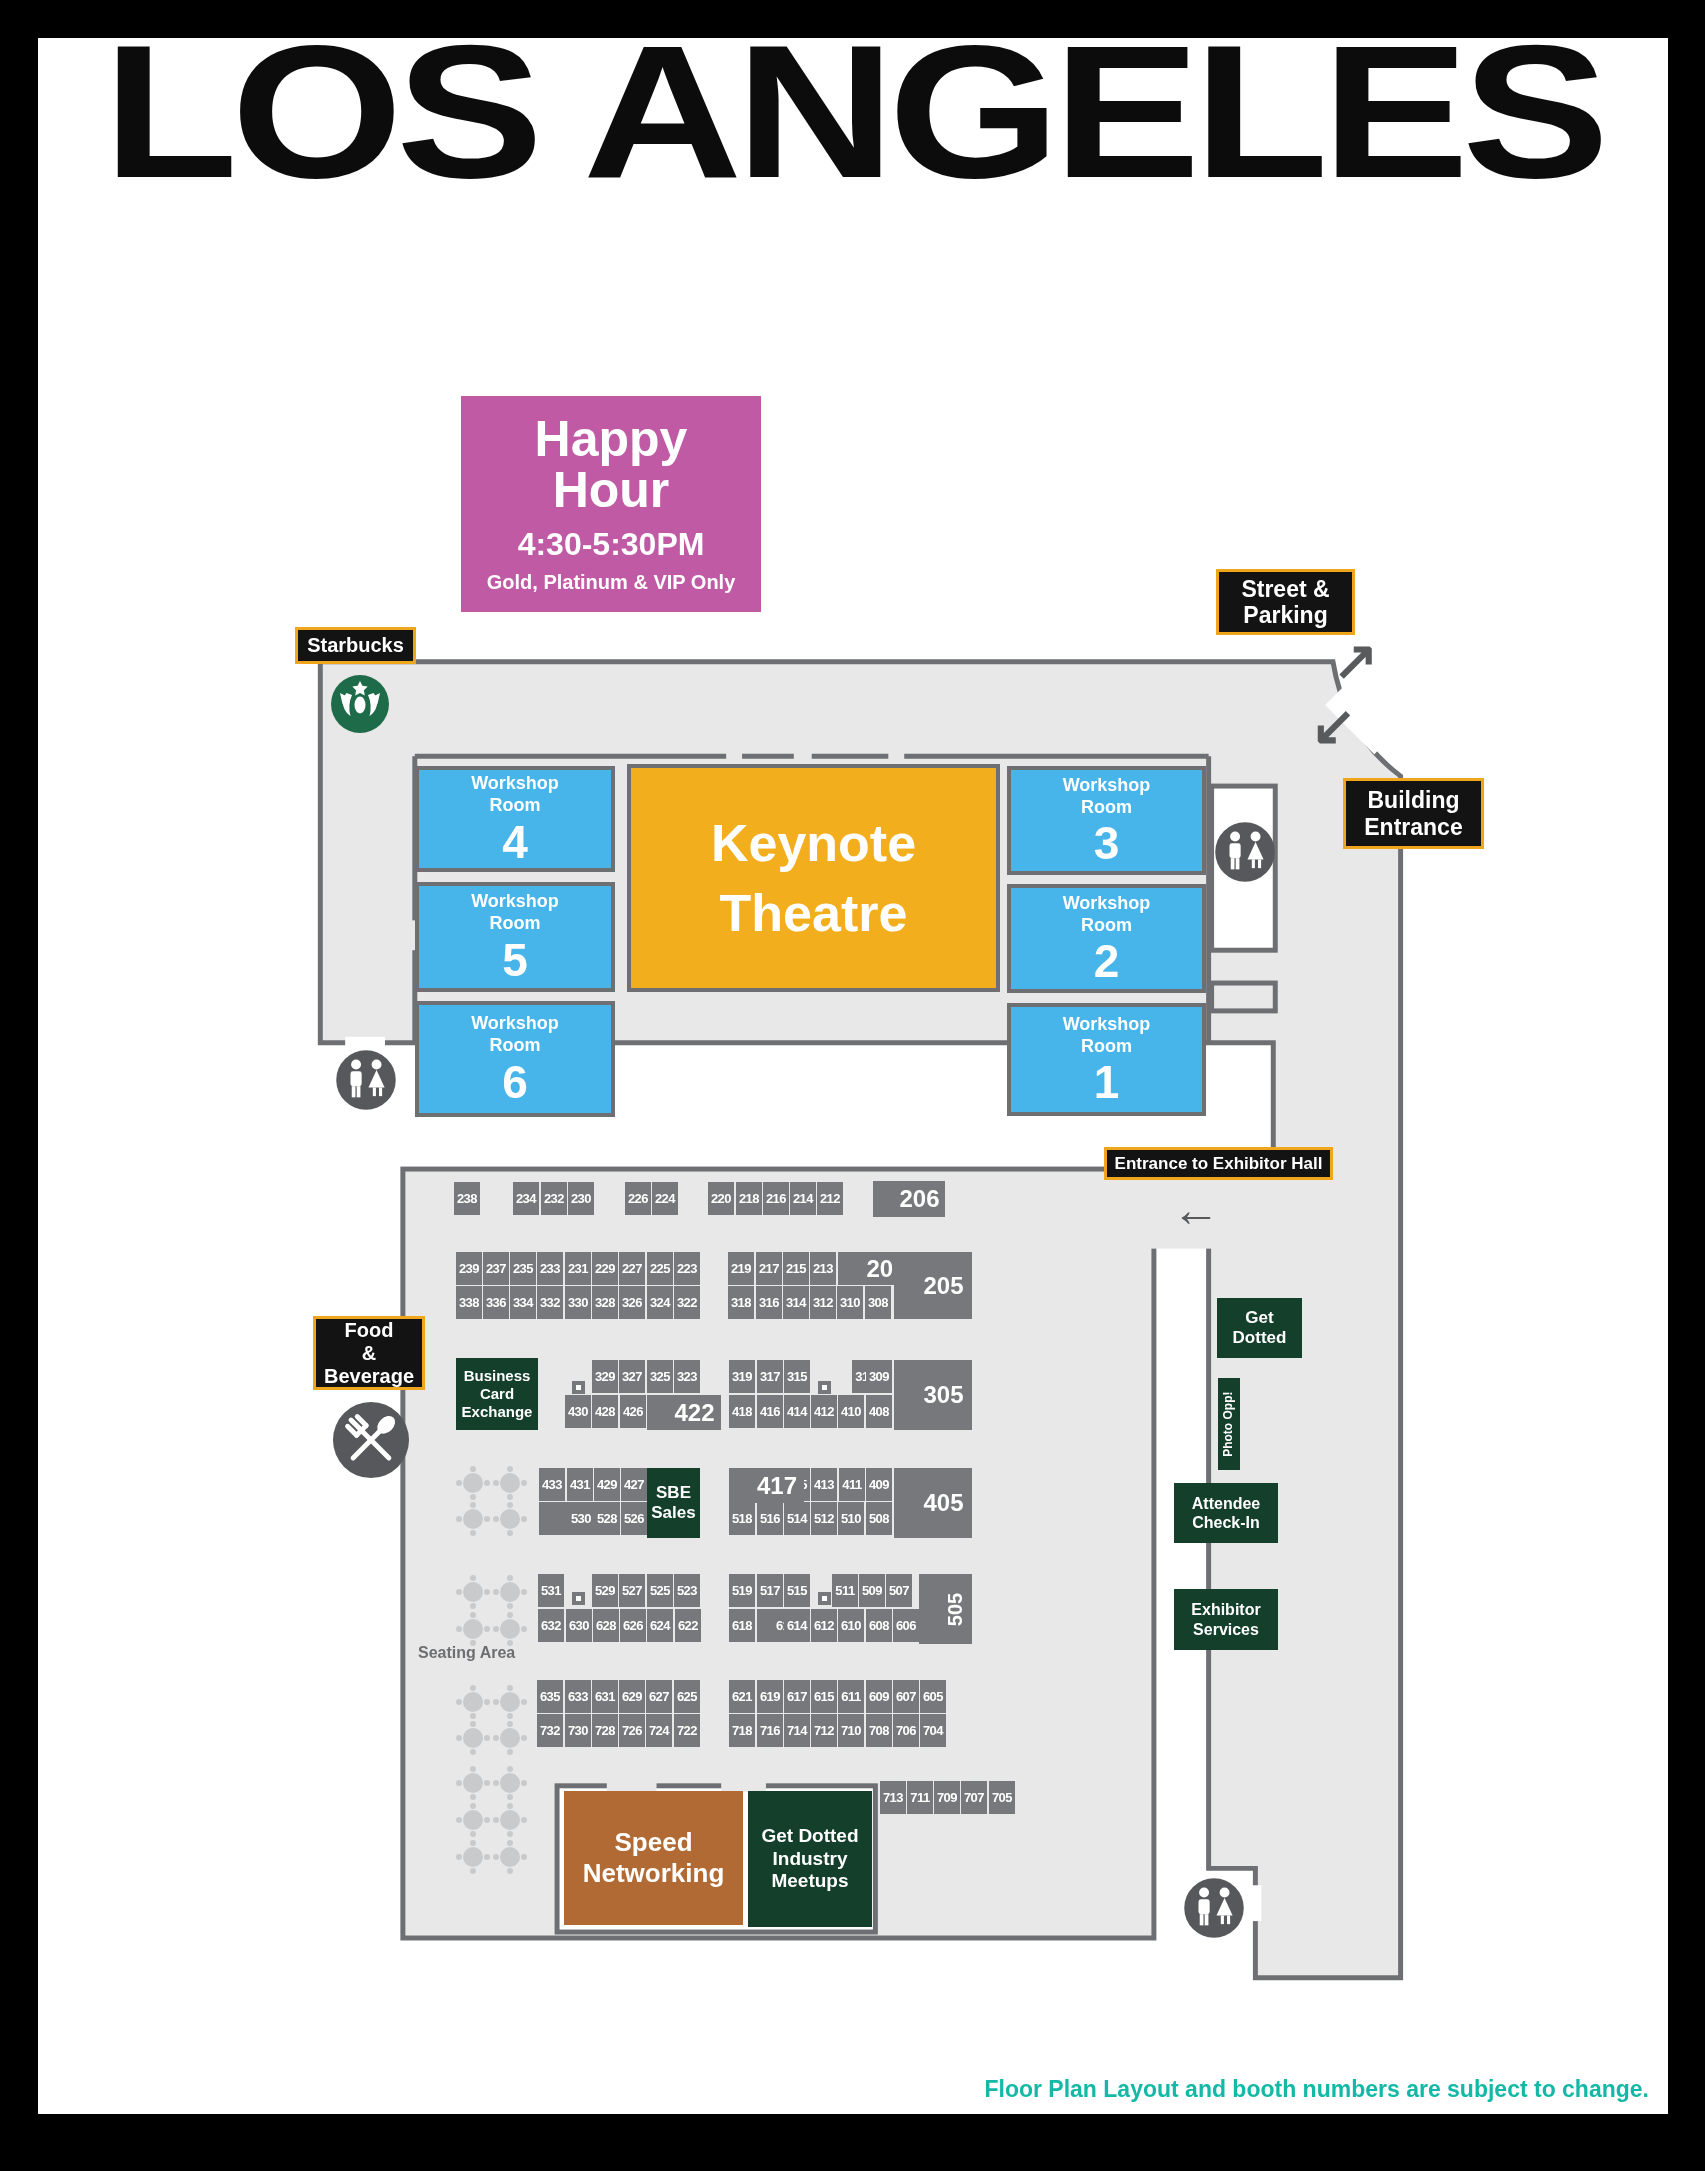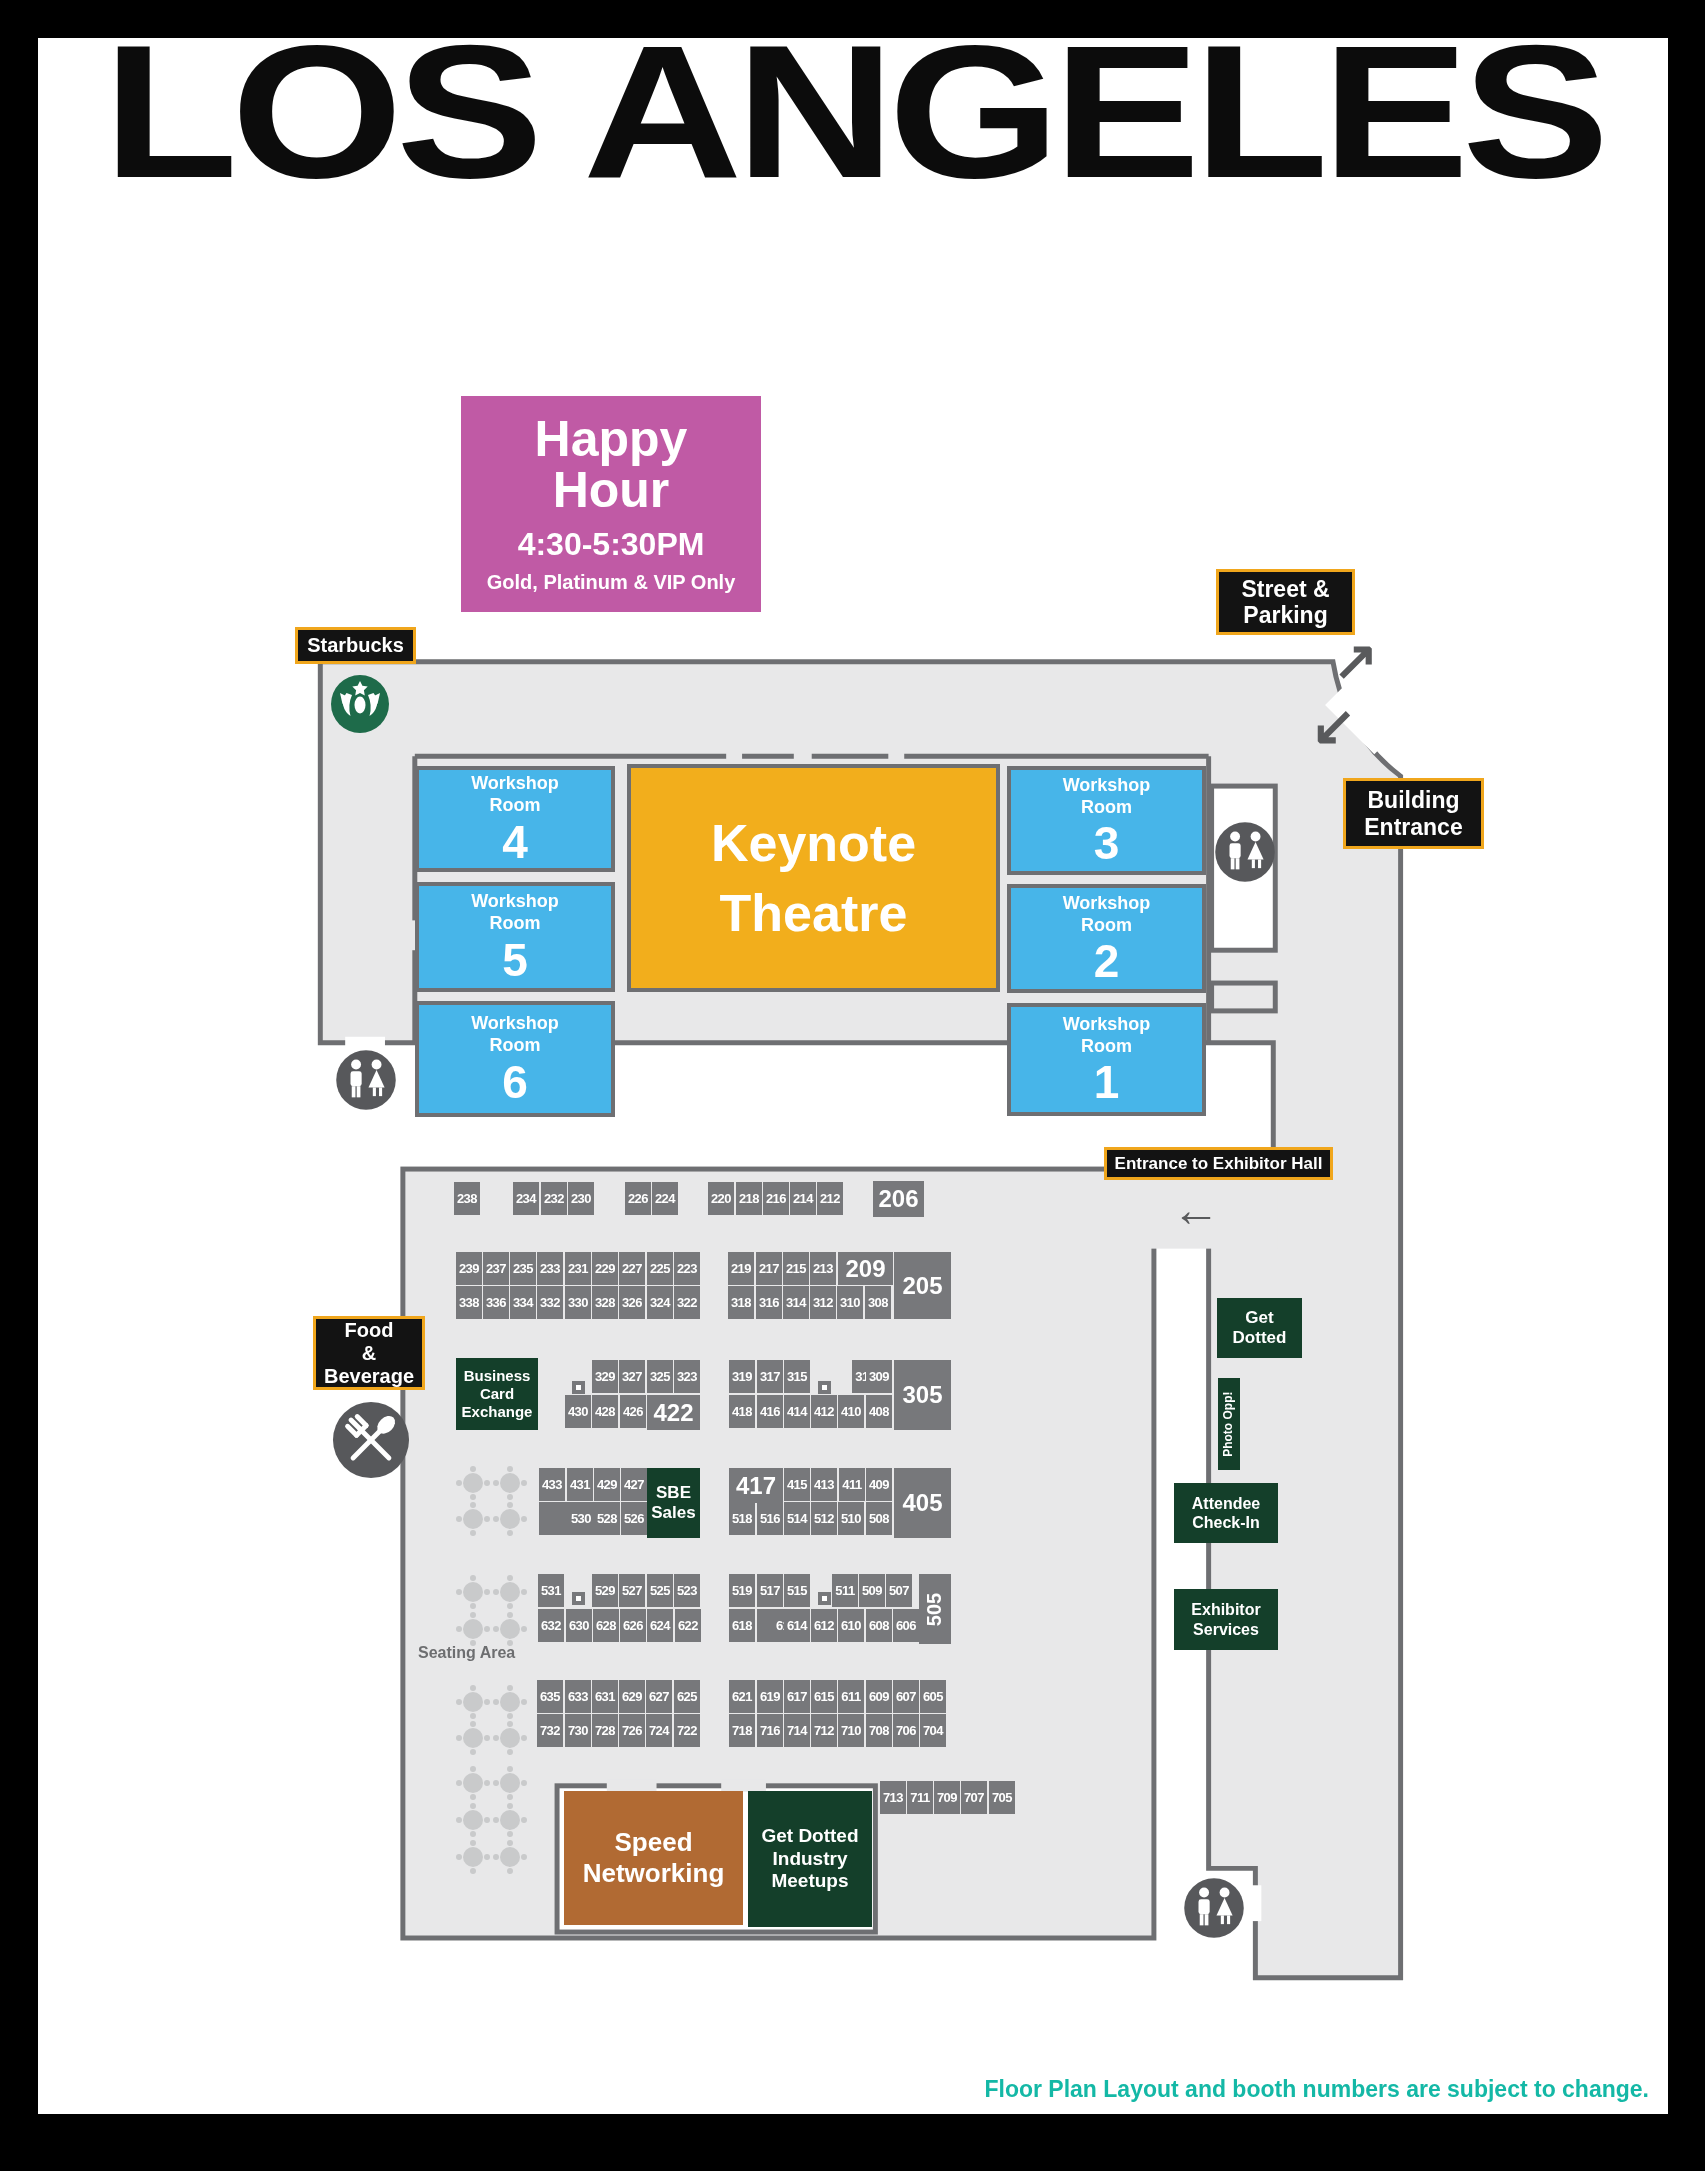--- a/index.html
+++ b/index.html
@@ -15,21 +15,21 @@
   .badge{position:absolute;background:#131313;border:3px solid #F0A61C;color:#fff;font-weight:bold;display:flex;flex-direction:column;justify-content:center;text-align:center;line-height:1.15;box-sizing:border-box;white-space:nowrap;}
   .area-box{position:absolute;background:#143F2A;color:#fff;font-weight:bold;display:flex;flex-direction:column;justify-content:center;text-align:center;line-height:1.2;box-sizing:border-box;}
   .area-box.brown{background:#B16A33;}
   .area-box.vertical{align-items:center;}
   .area-box.vertical span{transform:rotate(-90deg);white-space:nowrap;}
   .room{position:absolute;box-sizing:border-box;background:#47B5E9;border:4px solid #6E6F72;color:#fff;font-weight:bold;display:flex;flex-direction:column;align-items:center;justify-content:center;text-align:center;}
   .room .rl{font-size:18px;line-height:1.2;}
   .room .rn{font-size:46px;line-height:1.0;margin-top:2px;}
   .keynote{position:absolute;box-sizing:border-box;background:#F2AE1C;border:4px solid #6E6F72;color:#fff;font-weight:bold;font-size:52px;line-height:1.35;display:flex;flex-direction:column;align-items:center;justify-content:center;text-align:center;}
   .booth{position:absolute;background:#77787B;color:#fff;font-weight:bold;font-size:13px;letter-spacing:-0.5px;display:flex;align-items:center;justify-content:center;}
-  .booth.big{letter-spacing:0;}
+  .booth.big{letter-spacing:0;padding-left:21px;}
   .booth .vert{transform:rotate(-90deg);}
   .arrow{position:absolute;color:#595A5C;font-weight:bold;line-height:1;}
   .table{position:absolute;width:20px;height:20px;border-radius:50%;background:#C9CACB;box-shadow:0 -14px 0 -7px #C9CACB,0 14px 0 -7px #C9CACB,-14px 0 0 -7px #C9CACB,14px 0 0 -7px #C9CACB;}
   .pillar{position:absolute;width:13px;height:13px;background:#77787B;display:flex;}
   .pillar::after{content:"";width:5px;height:5px;background:#fff;margin:auto;}
   .seating{position:absolute;left:418px;top:1644px;font-size:16px;font-weight:bold;color:#6D6E70;}
   .footer{position:absolute;right:56px;top:2076px;font-size:23px;font-weight:bold;color:#14b8a6;}
   .icon{position:absolute;}
 </style>
 </head>

